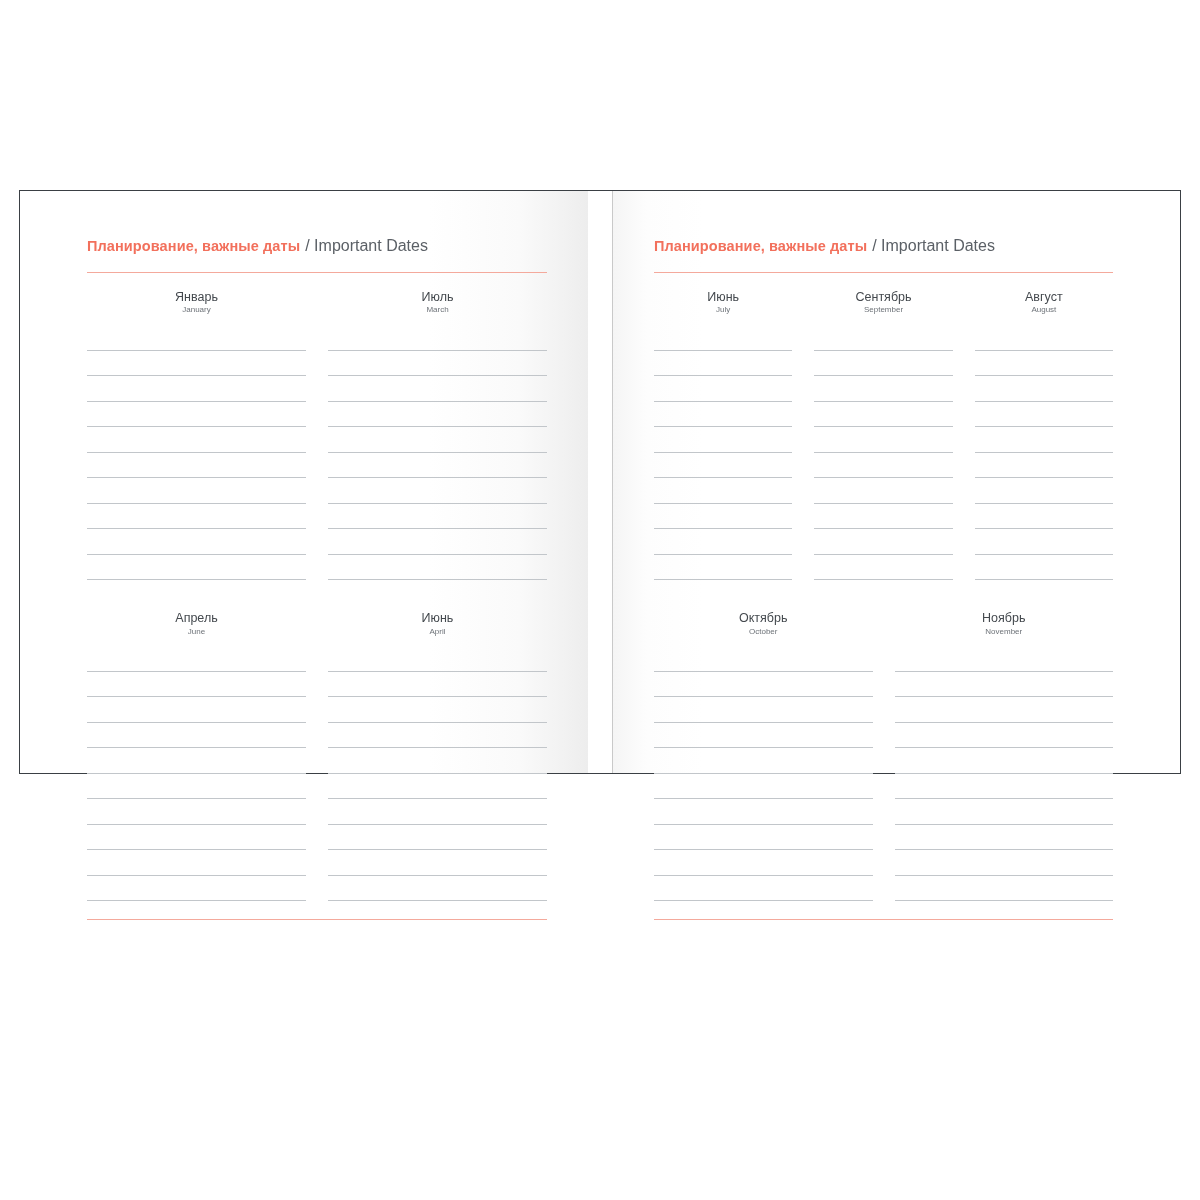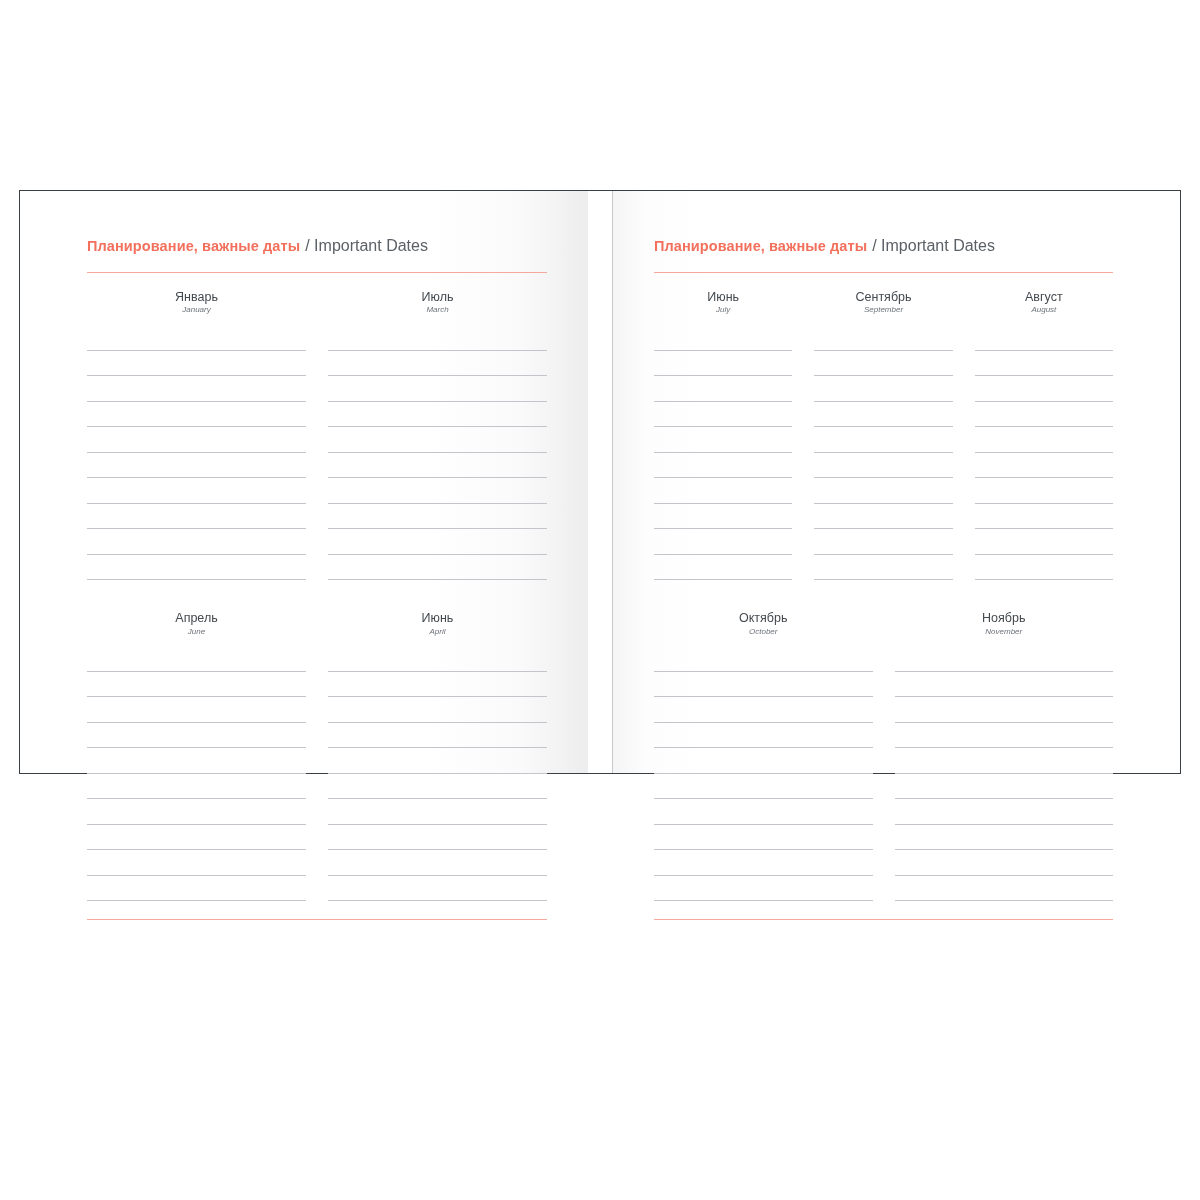--- a/index.html
+++ b/index.html
@@ -97,21 +97,20 @@
     color: #44494e;
     font-size: 12.5px;
     line-height: 1.15;
   }
   .month-sub {
     text-align: center;
     color: #6d7278;
     font-size: 8px;
     margin-top: 2px;
     line-height: 1.1;
-    font-style: italic;
   }
 
   .lines {
     margin-top: 10px;
   }
   .line {
     height: 24.5px;
     border-bottom: 1px solid #c2c6ca;
   }
 

